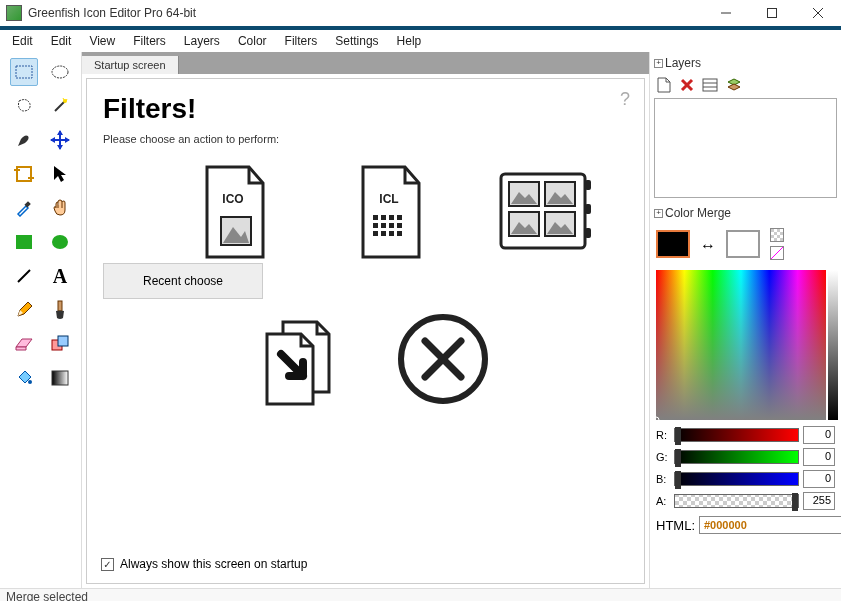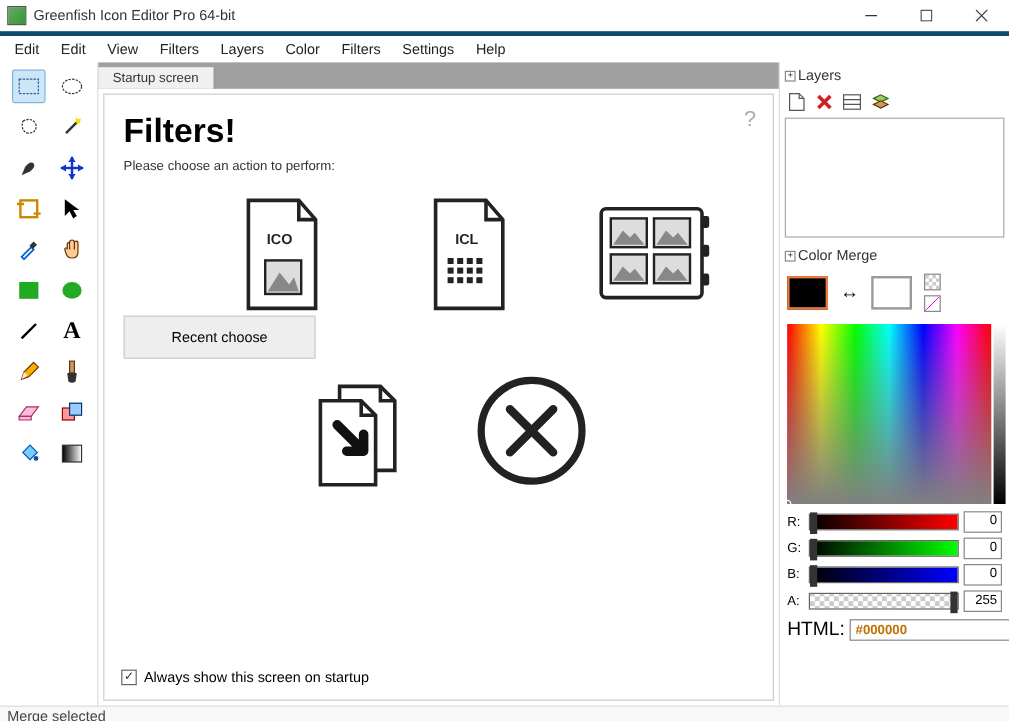--- a/index.html
+++ b/index.html
@@ -52,21 +52,21 @@
 .colorfield { width: 170px; height: 150px; position: relative; margin: 4px 0 4px 2px; background: linear-gradient(to bottom, rgba(128,128,128,0) 0%, #808080 100%), linear-gradient(to right, red, yellow, lime, cyan, blue, magenta, red); }
 .huebar { position: absolute; right: -12px; top: 0; width: 10px; height: 150px; background: linear-gradient(to bottom, #fff, #000); }
 
 .slider-row { display: flex; align-items: center; gap: 4px; margin: 2px 2px; }
 .slider-row .lab { width: 14px; font-size: 11px; }
 .slider { flex: 1; height: 14px; border: 1px solid #666; position: relative; }
 .slider .thumb { position: absolute; left: 0; top: -2px; width: 6px; height: 18px; background: #333; }
 .valbox { width: 32px; height: 18px; border: 1px solid #888; font-size: 11px; text-align: right; padding: 1px 3px; }
 
 .html-row { display: flex; align-items: center; gap: 4px; margin: 4px 2px; }
-.html-row .lab { font-size: 16px; }
+.html-row .lab { font-size: 13px; }
 .html-row input { flex: 1; height: 18px; border: 1px solid #888; font-size: 11px; padding: 1px 4px; color: #c07000; font-weight: bold; }
 
 .statusbar { height: 18px; border-top: 1px solid #ddd; padding: 1px 6px; font-size: 11px; color: #444; background: #f8f8f8; }
 
 svg { display: block; }
 </style>
 </head>
 <body>
 
 <div class="titlebar">

